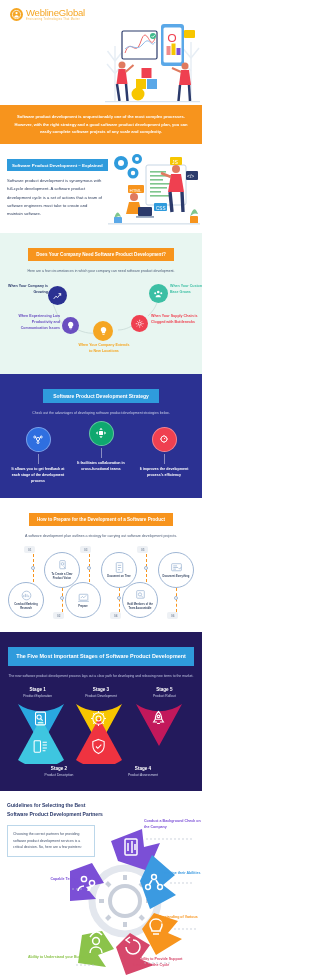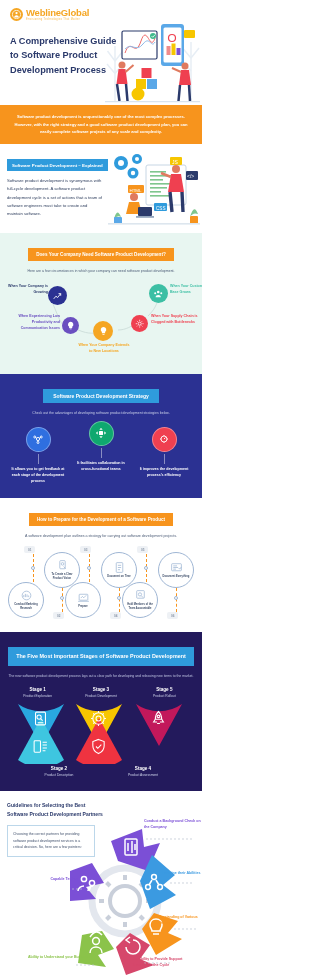--- a/index.html
+++ b/index.html
@@ -27,21 +27,21 @@
   .logo-row { display: flex; align-items: center; gap: 3px; }
   .logo-mark {
     width: 13px; height: 13px; border-radius: 50%;
     background: #f5a623;
     display: flex; align-items: center; justify-content: center;
     flex: none;
   }
   .logo-mark svg { width: 9px; height: 9px; }
   .logo-text { line-height: 1; }
   .logo-name {
-    font-size: 9.5px; font-weight: bold; color: #f5a623; letter-spacing: -0.2px;
+    font-size: 9.5px; font-weight: normal; color: #f5a623; letter-spacing: -0.2px;
   }
   .logo-tag {
     font-size: 2.6px; color: #f7b94d; letter-spacing: 0.3px; margin-top: 1px;
   }
   .hero-title {
     margin-top: 13px;
     font-size: 9.2px;
     line-height: 1.55;
     font-weight: bold;
     color: #2b3a6b;
@@ -194,21 +194,20 @@
             <circle cx="12" cy="8" r="3" fill="#fff"></circle>
             <path d="M6 20c0-4 3-6 6-6s6 2 6 6" fill="#fff"></path>
           </svg>
       </span>
       <span class="logo-text">
         <div class="logo-name">WeblineGlobal</div>
         <div class="logo-tag">Envisioning Technologies That Matter</div>
       </span>
     </div>
 
-    <div class="hero-title">A Comprehensive Guide to Software Product Development Process</div>
 
     <div class="hero-art">
       <svg viewBox="0 0 190 176" width="95" height="88">
 
         <path d="M20 170 L20 60" stroke="#e7eef5" stroke-width="3"></path>
         <path d="M20 90 L5 70 M20 90 L36 70 M20 115 L4 96 M20 115 L36 96" stroke="#e7eef5" stroke-width="3" fill="none"></path>
         <path d="M172 168 L172 52" stroke="#e7eef5" stroke-width="3"></path>
         <path d="M172 84 L155 64 M172 84 L188 64 M172 110 L156 92" stroke="#e7eef5" stroke-width="3" fill="none"></path>
 
         <rect x="34" y="30" width="70" height="56" rx="3" fill="#fff" stroke="#2b3a6b" stroke-width="2.4"></rect>

